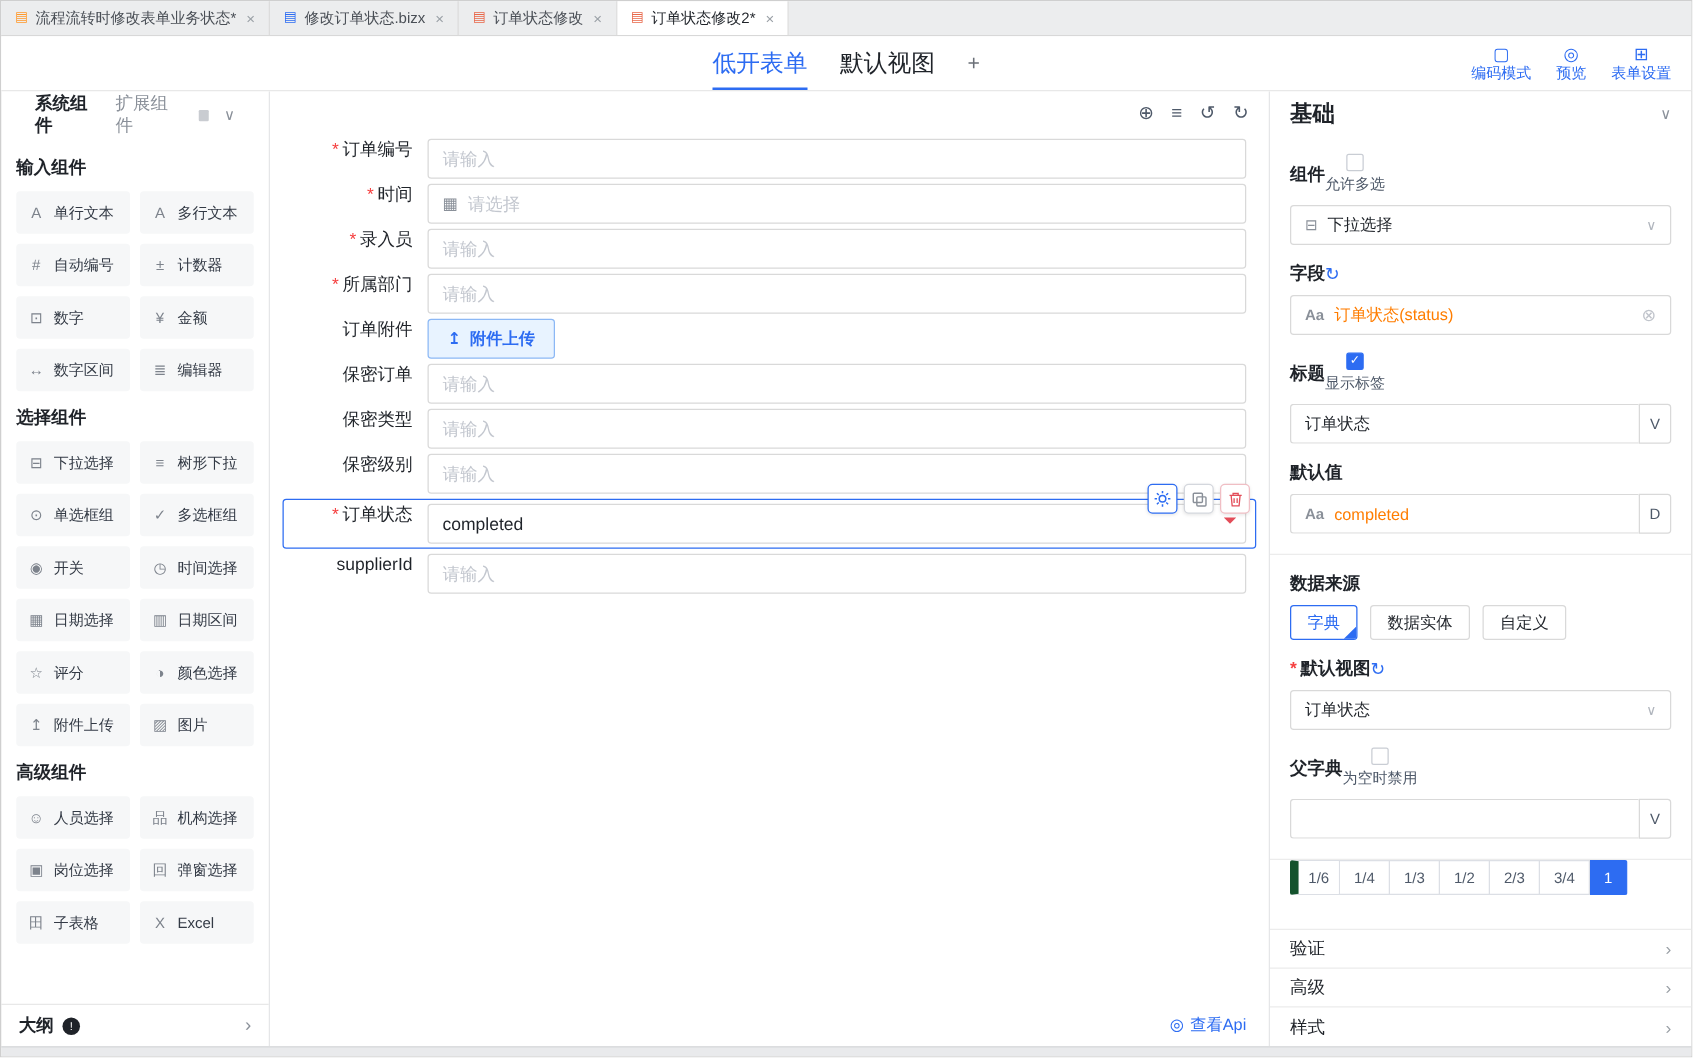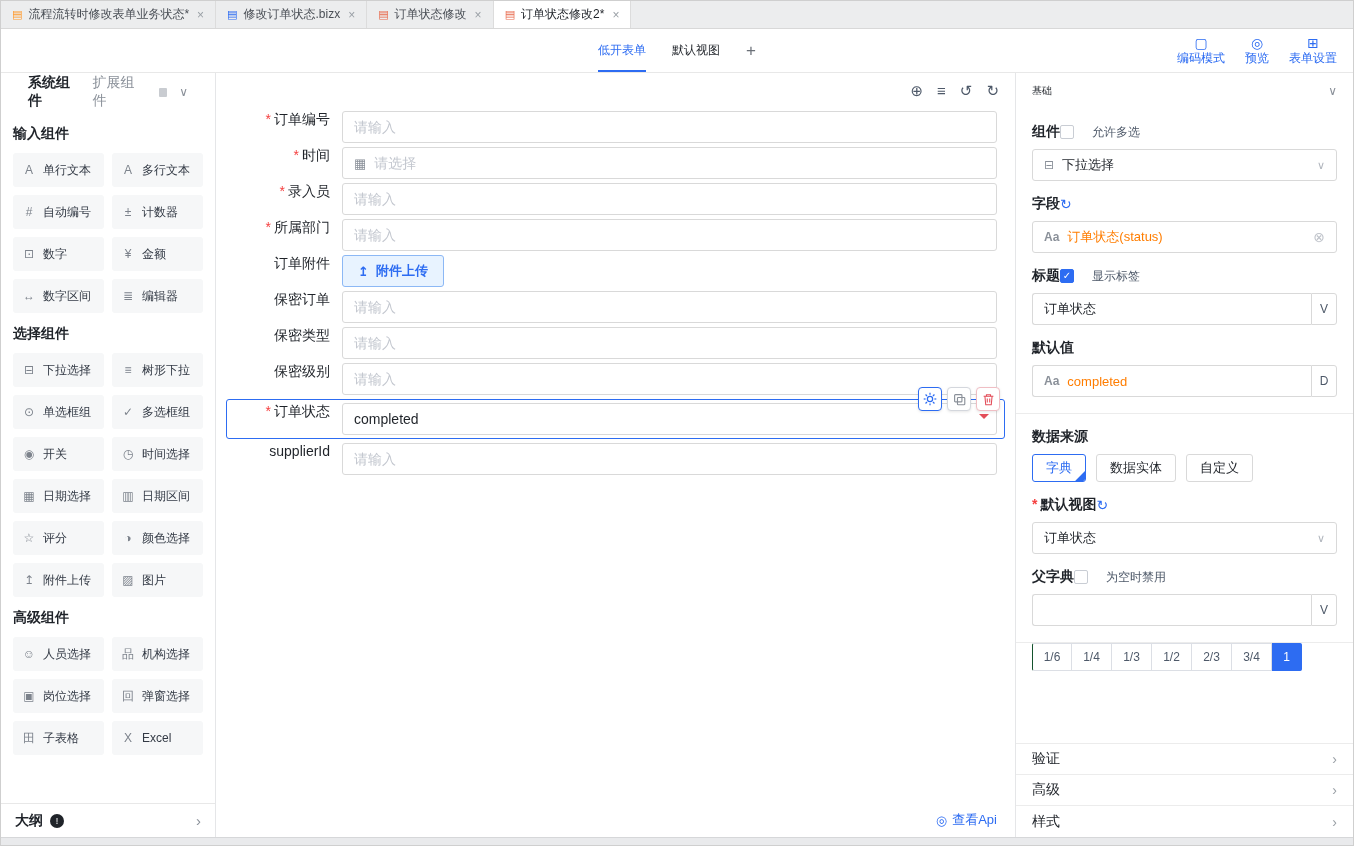--- a/index.html
+++ b/index.html
@@ -10,21 +10,21 @@
   .tabbar{height:28px;background:#ecedee;border-bottom:1px solid #d8d8d8;display:flex;align-items:stretch;flex:0 0 28px;}
   .wtab{display:flex;align-items:center;gap:6px;padding:0 11px;font-size:12px;color:#4a4f56;border-right:1px solid #dcdcdc;cursor:default;white-space:nowrap;}
   .wtab.active{background:#fff;color:#1f2329;}
   .wtab .ticon{font-size:11px;line-height:1;}
   .ticon.c-orange{color:#ff9a2e;} .ticon.c-blue{color:#2d6cf2;} .ticon.c-red{color:#e8684a;}
   .wtab .tclose{color:#9aa0a6;font-size:12px;margin-left:2px;}
 
   
   .viewbar{height:44px;flex:0 0 44px;position:relative;display:flex;align-items:center;border-bottom:1px solid #e8e8e8;background:#fff;}
   .view-tabs{position:absolute;left:0;right:0;top:0;bottom:0;display:flex;justify-content:center;align-items:center;gap:26px;}
-  .view-tab{font-size:12px;color:#1f2329;height:100%;display:flex;align-items:center;position:relative;cursor:default;}
+  .view-tab{font-size:19px;color:#1f2329;height:100%;display:flex;align-items:center;position:relative;cursor:default;}
   .view-tab.active{color:var(--accent,#2d6cf2);}
   .view-tab.active::after{content:"";position:absolute;left:0;right:0;bottom:0;height:2px;background:var(--accent,#2d6cf2);}
   .view-add{font-size:17px;color:#6b7078;}
   .view-actions{margin-left:auto;display:flex;gap:20px;padding-right:16px;position:relative;z-index:2;}
   .vaction{display:flex;flex-direction:column;align-items:center;gap:1px;color:var(--accent,#2d6cf2);font-size:12px;line-height:1.2;cursor:pointer;}
   .vaction .vic{font-size:14px;line-height:1;}
 
   
   .main{flex:1;display:flex;min-height:0;}
 
@@ -66,26 +66,26 @@
   .act{width:24px;height:24px;border-radius:4px;background:#fff;border:1px solid #d4d7dd;color:#8a9099;display:flex;align-items:center;justify-content:center;box-shadow:0 1px 3px rgba(0,0,0,.10);cursor:pointer;}
   .act.gear{border-color:var(--accent,#2d6cf2);color:var(--accent,#2d6cf2);}
   .act.del{border-color:#f0bec4;color:var(--red,#e34d59);}
   .sel-pointer{position:absolute;top:27px;right:11px;width:0;height:0;border:5px solid transparent;border-top-color:var(--red,#e34d59);}
   .cv-footer{height:34px;flex:0 0 34px;display:flex;justify-content:flex-end;align-items:center;gap:5px;padding:0 18px;color:var(--accent,#2d6cf2);font-size:13px;}
   .cv-footer .feye{font-size:13px;}
 
   
   .panel{width:338px;flex:0 0 338px;border-left:1px solid #e5e6e8;display:flex;flex-direction:column;min-height:0;background:#fff;}
   .p-head{height:36px;flex:0 0 36px;display:flex;align-items:center;justify-content:space-between;padding:0 16px;}
-  .p-head .ptitle{font-size:10px;font-weight:normal;}
+  .p-head .ptitle{font-size:18px;font-weight:bold;}
   .p-head .pchev{color:#8a9099;font-size:12px;cursor:pointer;}
   .p-body{flex:1;min-height:0;overflow:hidden;padding:0 16px;}
   .p-row{display:flex;align-items:center;justify-content:flex-start;margin:14px 0 8px;}
   .p-label{font-size:14px;font-weight:bold;color:#1f2329;white-space:nowrap;}
-  .chk{display:flex;align-items:center;gap:18px;font-size:12px;color:#4e5969;cursor:pointer;white-space:nowrap;}
+  .chk{display:flex;align-items:center;gap:2px;font-size:12px;color:#4e5969;cursor:pointer;white-space:nowrap;flex-direction:column;}
   .chk-box{width:14px;height:14px;border:1px solid #c9cdd4;border-radius:2px;background:#fff;flex:0 0 14px;}
   .chk-box.checked{background:var(--accent,#2d6cf2);border-color:var(--accent,#2d6cf2);color:#fff;display:flex;align-items:center;justify-content:center;font-size:10px;line-height:1;}
   .refresh{color:var(--accent,#2d6cf2);font-size:14px;cursor:pointer;}
   .p-select{height:32px;border:1px solid #d9d9d9;border-radius:3px;display:flex;align-items:center;gap:8px;padding:0 11px;font-size:13px;color:#1f2329;background:#fff;cursor:pointer;}
   .p-select .sic{color:#8a9099;font-size:12px;}
   .p-select .schev{margin-left:auto;color:#b0b5bd;font-size:11px;}
   .p-valuebox{height:32px;border:1px solid #d9d9d9;border-radius:3px;display:flex;align-items:center;gap:8px;padding:0 11px;font-size:13px;background:#fff;}
   .prefix-aa{color:#8a9099;font-weight:bold;font-size:12px;}
   .orange{color:var(--orange,#ff7d00);}
   .p-valuebox .clear{margin-left:auto;color:#c0c4cb;font-size:14px;cursor:pointer;}
@@ -93,21 +93,21 @@
   .p-group .gmain{flex:1;min-width:0;border:1px solid #d9d9d9;border-right:none;border-radius:3px 0 0 3px;height:32px;display:flex;align-items:center;gap:8px;padding:0 11px;font-size:13px;background:#fff;}
   .p-group input{border:none;outline:none;flex:1;min-width:0;font-size:13px;color:#1f2329;}
   .attach-btn{width:26px;height:32px;flex:0 0 26px;border:1px solid #d9d9d9;border-radius:0 3px 3px 0;display:flex;align-items:center;justify-content:center;font-size:12px;color:#4e5969;background:#fff;cursor:pointer;}
   .p-divider{height:1px;background:#ececec;margin:16px -16px 0;}
   .ds-row{display:flex;gap:10px;}
   .ds-btn{height:28px;padding:0 13px;border:1px solid #d9d9d9;border-radius:3px;font-size:13px;color:#1f2329;display:flex;align-items:center;background:#fff;cursor:pointer;position:relative;overflow:hidden;}
   .ds-btn.active{border-color:var(--accent,#2d6cf2);color:var(--accent,#2d6cf2);}
   .ds-btn.active::after{content:"";position:absolute;right:-7px;bottom:-7px;width:14px;height:14px;background:var(--accent,#2d6cf2);transform:rotate(45deg);}
   .seg{display:flex;}
   .seg-cell{min-width:40px;height:28px;display:flex;align-items:center;justify-content:center;border:1px solid #dcdfe5;border-left:none;font-size:12px;color:#4e5969;background:#fff;cursor:pointer;}
-  .seg-cell:first-child{border-left:1px solid #14532d;border-radius:2px 0 0 2px;}
+  .seg-cell:first-child{border-left:7px solid #14532d;border-radius:2px 0 0 2px;}
   .seg-cell.selected{background:var(--accent,#2d6cf2);border-color:var(--accent,#2d6cf2);color:#fff;min-width:30px;border-radius:0 2px 2px 0;}
   .p-sections{flex:0 0 auto;border-top:1px solid #ececec;}
   .p-sec{height:31px;display:flex;align-items:center;justify-content:space-between;padding:0 16px;border-bottom:1px solid #ececec;font-size:14px;color:#1f2329;cursor:pointer;}
   .p-sec .schev{color:#9aa0a6;font-size:14px;}
   .p-sec:last-child{border-bottom:none;}
 
   .bottom-strip{height:8px;flex:0 0 8px;background:#e9eaec;border-top:1px solid #d6d7d9;}
 </style>
 </head>
 <body>

